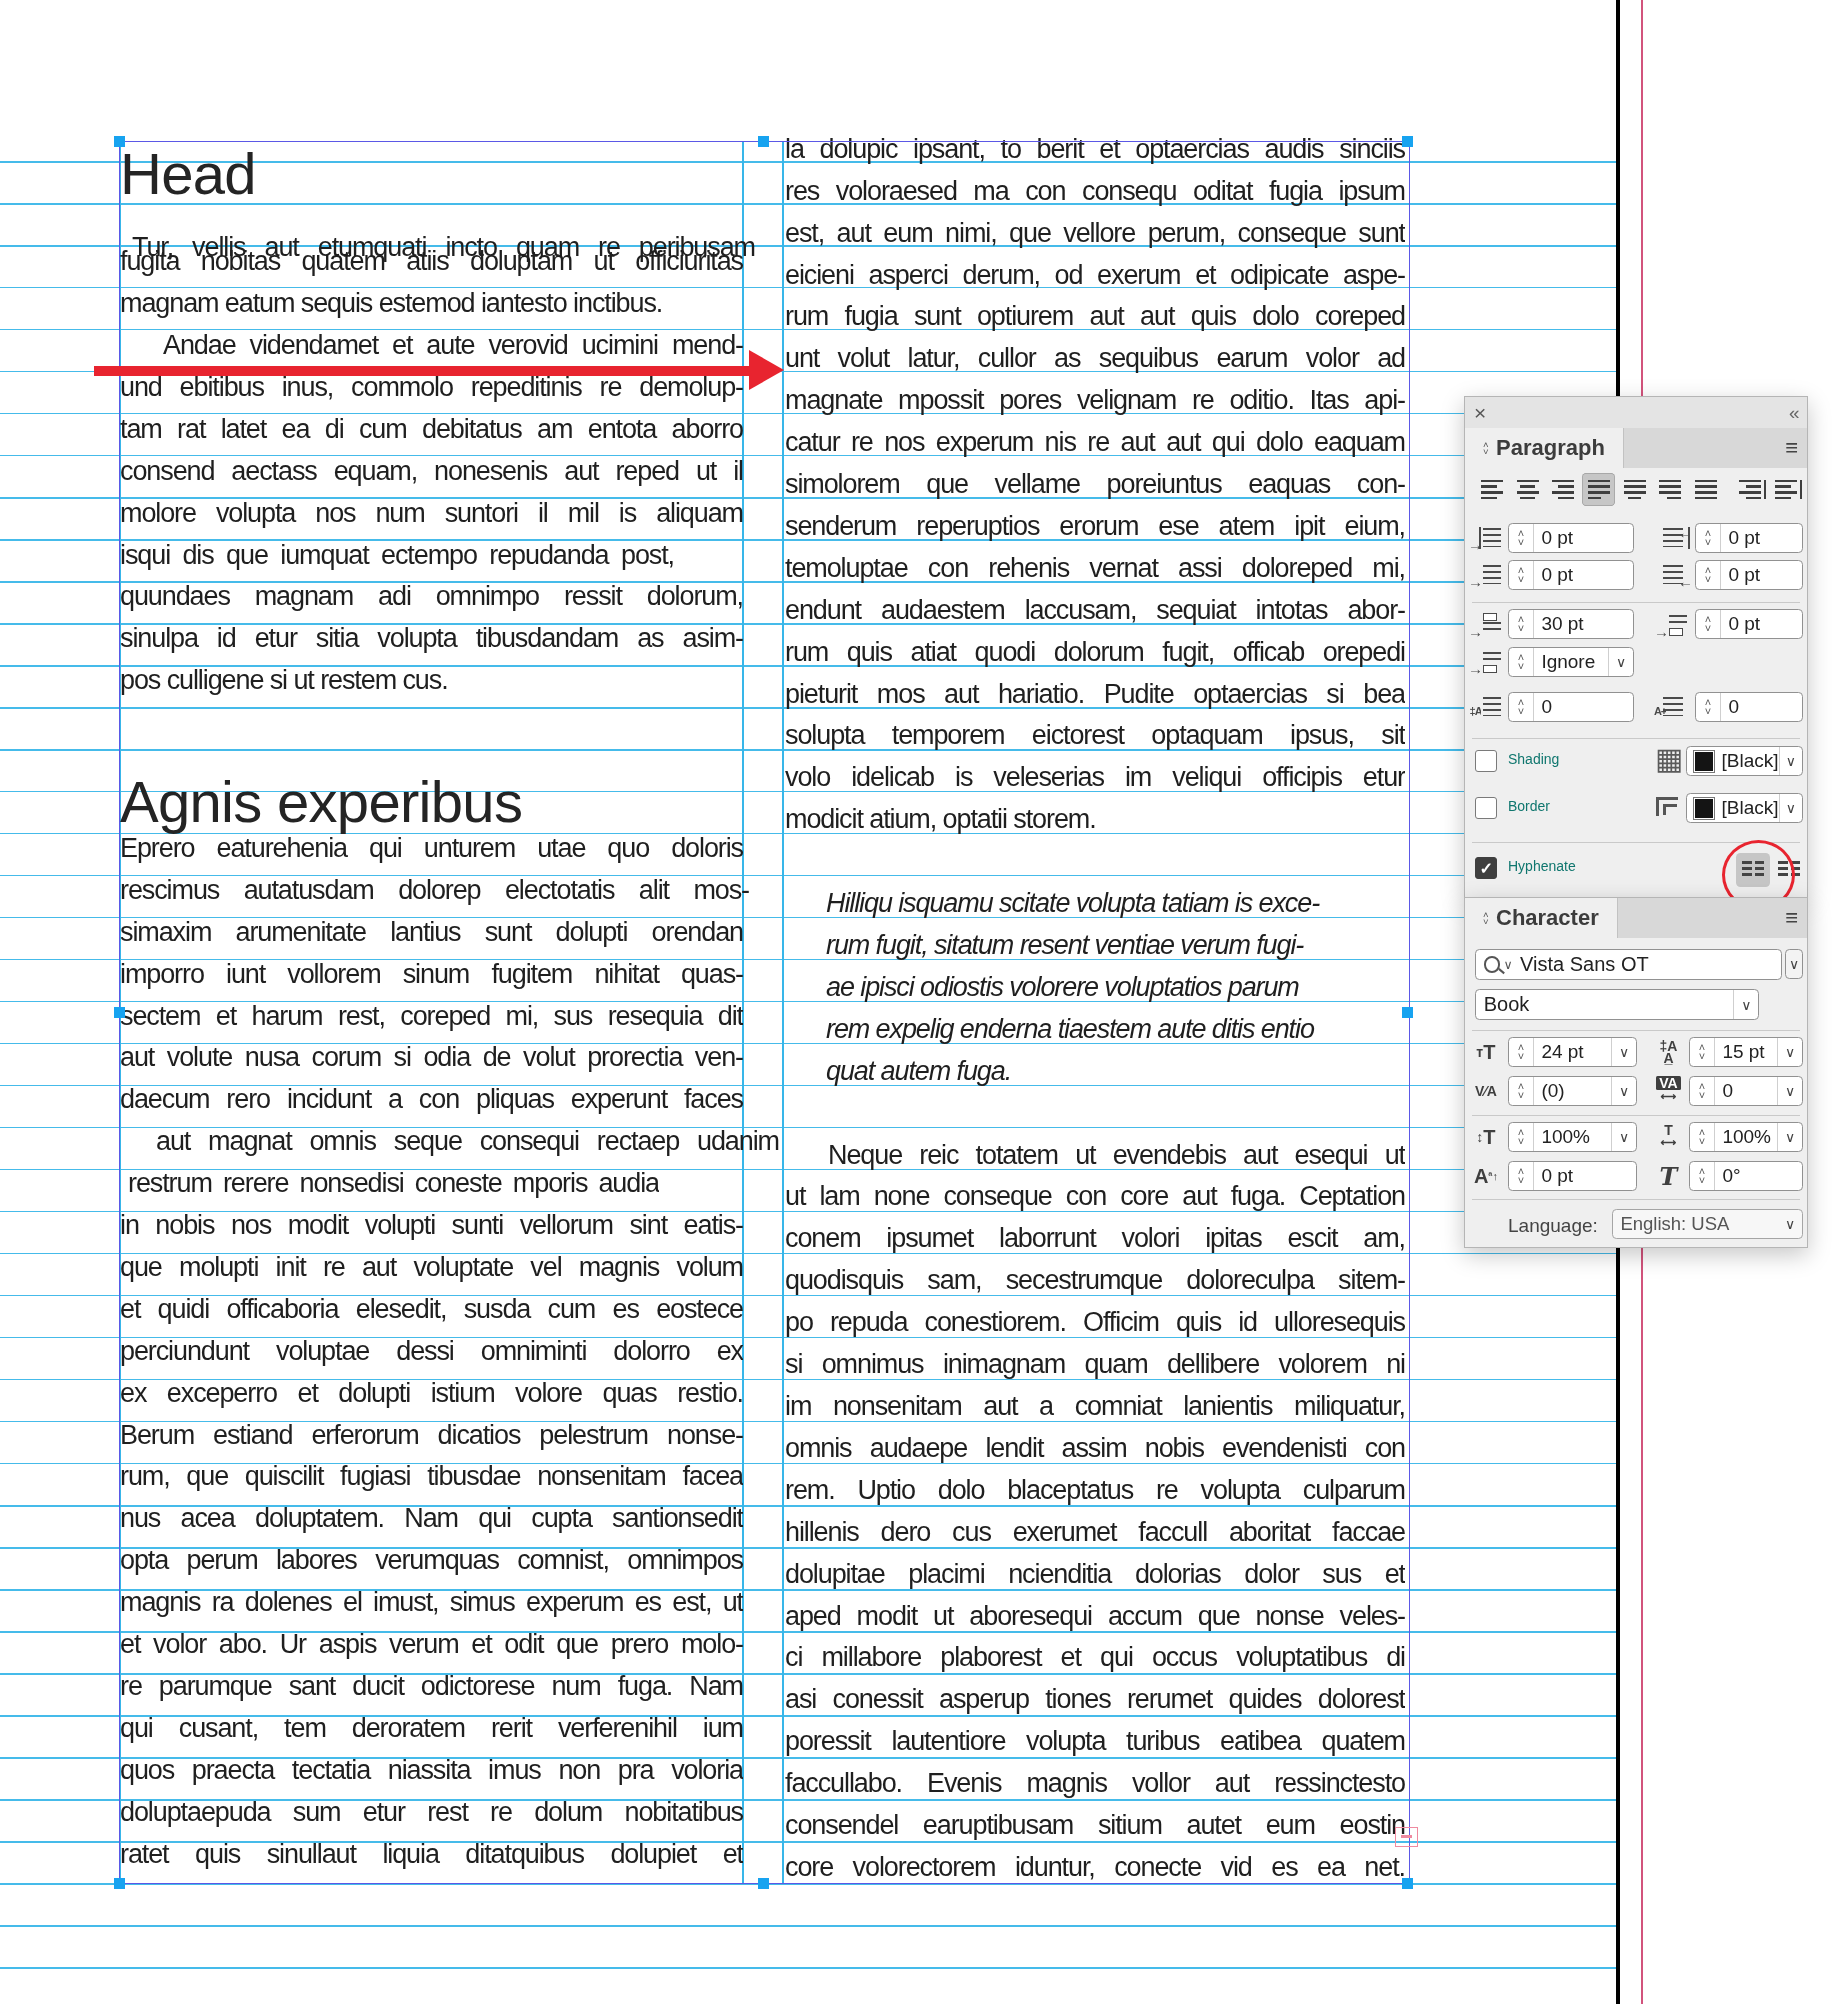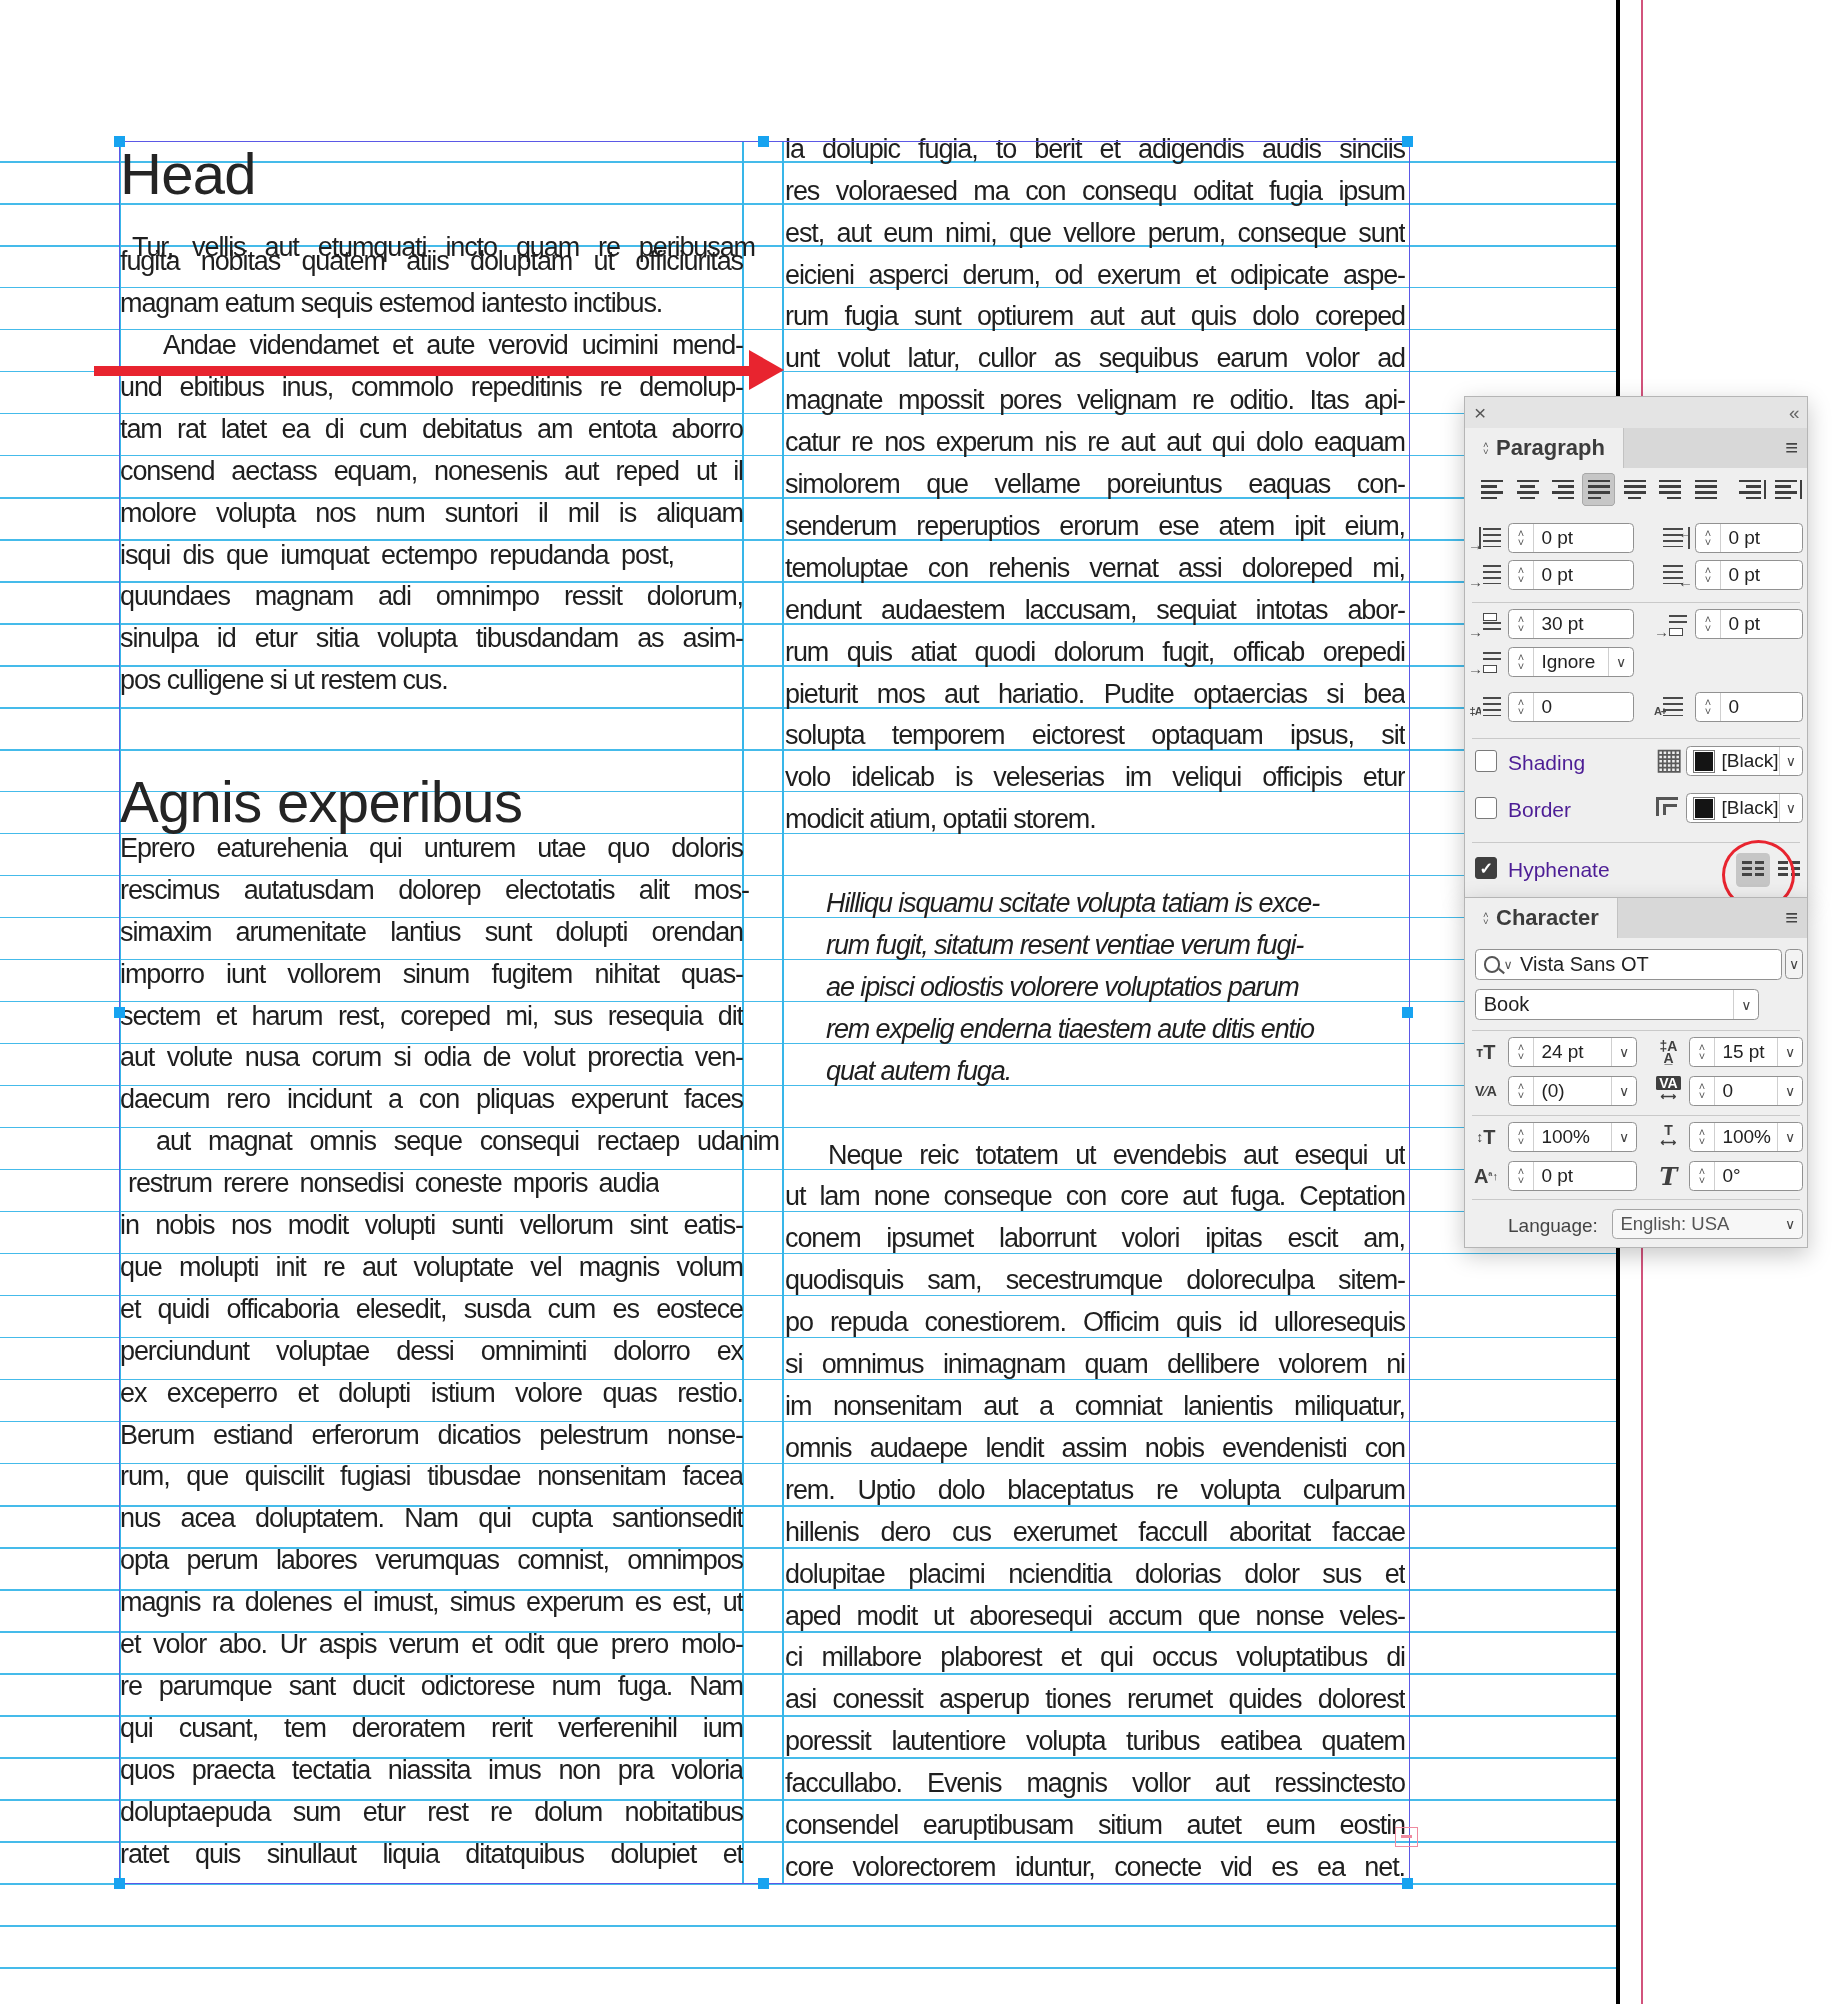--- a/index.html
+++ b/index.html
@@ -47,21 +47,21 @@
   
   .fld{position:absolute;height:30px;background:#fff;border:1.5px solid #919191;border-radius:4.4px;
        display:flex;align-items:center;box-sizing:border-box;}
   .spin{width:24px;align-self:stretch;border-right:1.5px solid #cfcfcf;display:flex;flex-direction:column;
         align-items:center;justify-content:center;color:#555;font-size:11px;line-height:9px;}
   .val{flex:1;padding-left:7.4px;font-size:19px;color:#222;white-space:nowrap;}
   .dd{width:24px;align-self:stretch;border-left:1.5px solid #cfcfcf;display:flex;align-items:center;
       justify-content:center;font-size:14px;color:#444;}
   .ddbox{position:absolute;height:30px;background:#f3f3f3;border:1.5px solid #919191;border-radius:4.4px;
       display:flex;align-items:center;justify-content:center;font-size:14px;color:#444;box-sizing:border-box;}
-  .lbl{position:absolute;font-size:21px;color:#4c1d95;}
+  .lbl{position:absolute;font-size:14px;color:#0f766e;}
   
   .fico{position:absolute;width:30px;height:25px;}
   .fico .bars{position:absolute;left:9px;right:3px;top:3px;bottom:3px;
      background:repeating-linear-gradient(#4a4a4a 0 2.2px,transparent 2.2px 6px);}
   .fico.vl::before{content:"";position:absolute;left:5.2px;top:1.5px;bottom:1.5px;width:2.2px;background:#4a4a4a;}
   .fico.vr::before{content:"";position:absolute;right:0;top:1.5px;bottom:1.5px;width:2.2px;background:#4a4a4a;}
   .fico .ar{position:absolute;font-size:15px;color:#4a4a4a;font-style:normal;font-weight:700;}
   .fico .ar.tl{left:-6px;top:-1.5px;} .fico .ar.tr{right:-3px;top:-1.5px;}
   .fico .ar.bl{left:-6px;bottom:-3px;} .fico .ar.br{right:-3px;bottom:-3px;}
   .fico .rect{position:absolute;left:9px;width:12px;height:6.7px;border:1.5px solid #4a4a4a;background:#fff;}
@@ -140,21 +140,21 @@
       <div class="tl j" style="left: 120px; width: 623px; top: 1456px;">rum, que quiscilit fugiasi tibusdae nonsenitam facea</div>
       <div class="tl j" style="left: 120px; width: 623px; top: 1498px;">nus acea doluptatem. Nam qui cupta santionsedit</div>
       <div class="tl j" style="left: 120px; width: 623px; top: 1540px;">opta perum labores verumquas comnist, omnimpos</div>
       <div class="tl j" style="left: 120px; width: 623px; top: 1582px;">magnis ra dolenes el imust, simus experum es est, ut</div>
       <div class="tl j" style="left: 120px; width: 623px; top: 1624px;">et volor abo. Ur aspis verum et odit que prero molo-</div>
       <div class="tl j" style="left: 120px; width: 623px; top: 1666px;">re parumque sant ducit odictorese num fuga. Nam</div>
       <div class="tl j" style="left: 120px; width: 623px; top: 1708px;">qui cusant, tem deroratem rerit verferenihil ium</div>
       <div class="tl j" style="left: 120px; width: 623px; top: 1750px;">quos praecta tectatia niassita imus non pra voloria</div>
       <div class="tl j" style="left: 120px; width: 623px; top: 1792px;">doluptaepuda sum etur rest re dolum nobitatibus</div>
       <div class="tl j" style="left: 120px; width: 623px; top: 1834px;">ratet quis sinullaut liquia ditatquibus dolupiet et</div>
-      <div class="tl j" style="left: 785px; width: 620px; top: 129px;">la dolupic fugia, to berit et adigendis audis sinciis</div>
+      <div class="tl j" style="left: 785px; width: 620px; top: 129px;">la dolupic ipsant, to berit et optaercias audis sinciis</div>
       <div class="tl j" style="left: 785px; width: 620px; top: 171px;">res voloraesed ma con consequ oditat fugia ipsum</div>
       <div class="tl j" style="left: 785px; width: 620px; top: 213px;">est, aut eum nimi, que vellore perum, conseque sunt</div>
       <div class="tl j" style="left: 785px; width: 620px; top: 255px;">eicieni asperci derum, od exerum et odipicate aspe-</div>
       <div class="tl j" style="left: 785px; width: 620px; top: 296px;">rum fugia sunt optiurem aut aut quis dolo coreped</div>
       <div class="tl j" style="left: 785px; width: 620px; top: 338px;">unt volut latur, cullor as sequibus earum volor ad</div>
       <div class="tl j" style="left: 785px; width: 620px; top: 380px;">magnate mpossit pores velignam re oditio. Itas api-</div>
       <div class="tl j" style="left: 785px; width: 620px; top: 422px;">catur re nos experum nis re aut aut qui dolo eaquam</div>
       <div class="tl j" style="left: 785px; width: 620px; top: 464px;">simolorem que vellame poreiuntus eaquas con-</div>
       <div class="tl j" style="left: 785px; width: 620px; top: 506px;">senderum reperuptios erorum ese atem ipit eium,</div>
       <div class="tl j" style="left: 785px; width: 620px; top: 548px;">temoluptae con rehenis vernat assi doloreped mi,</div>

